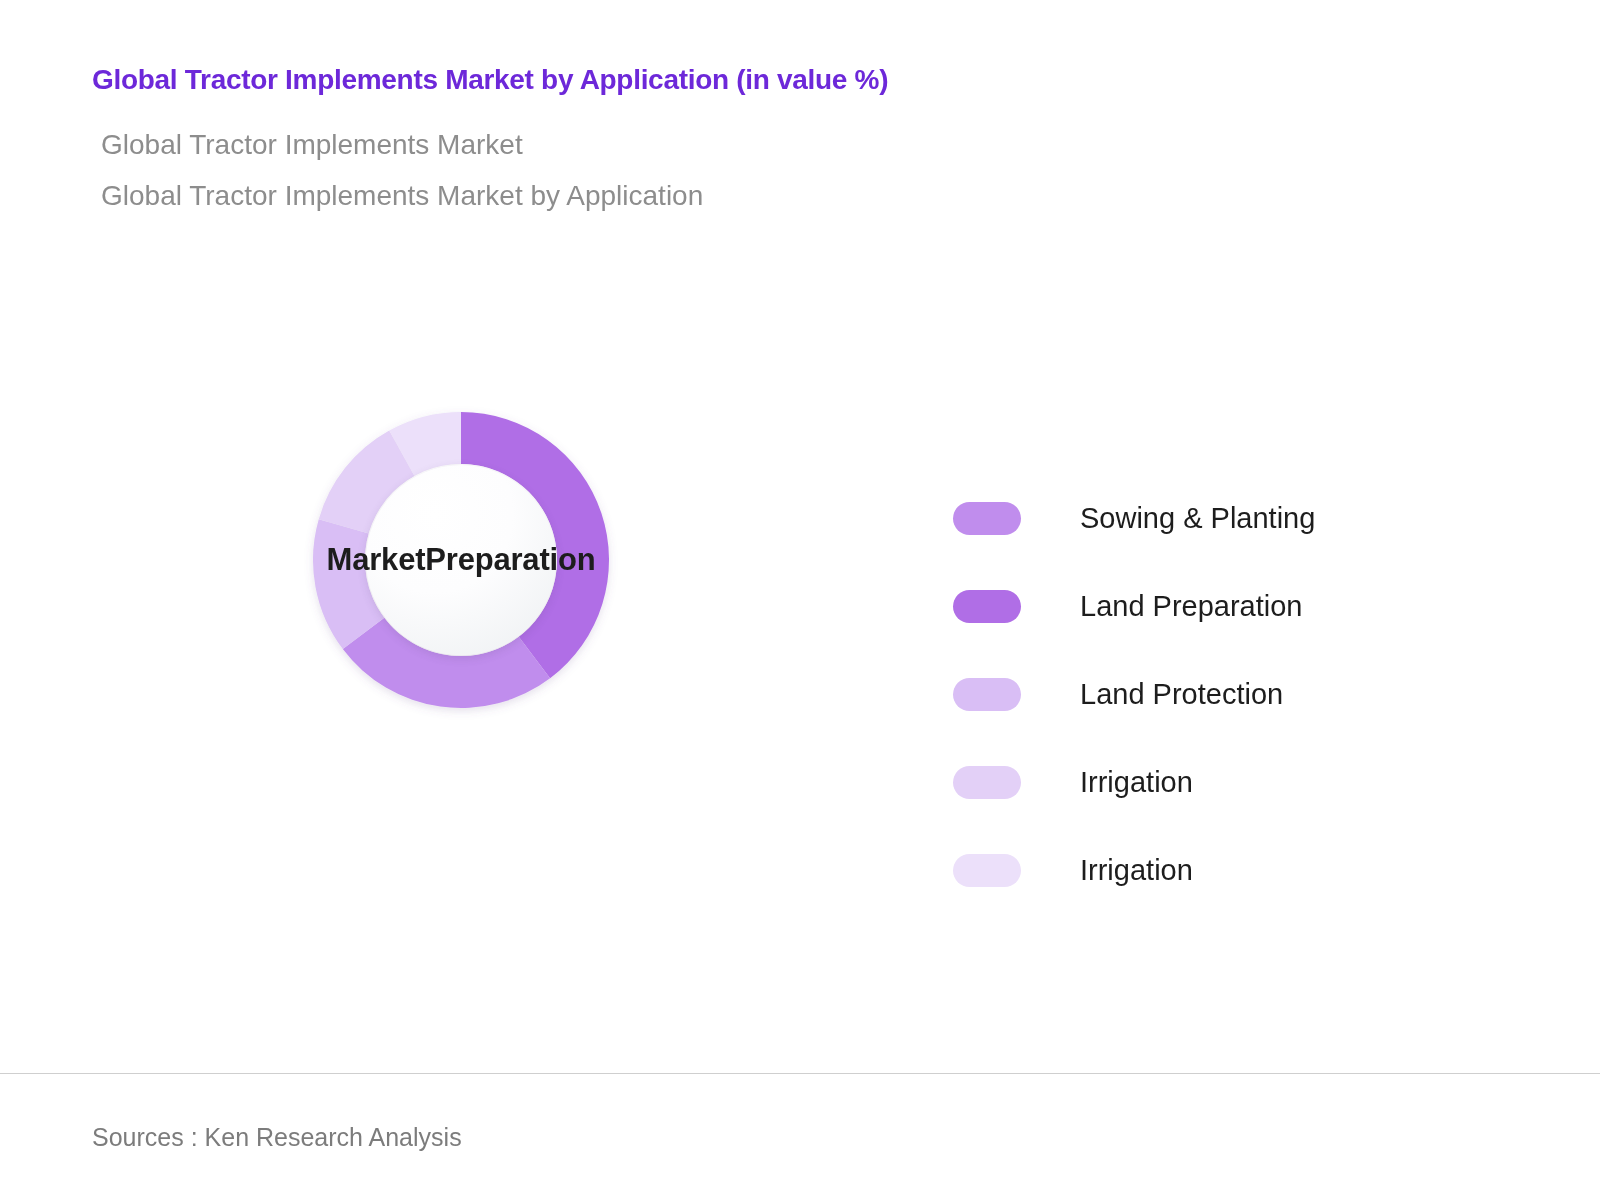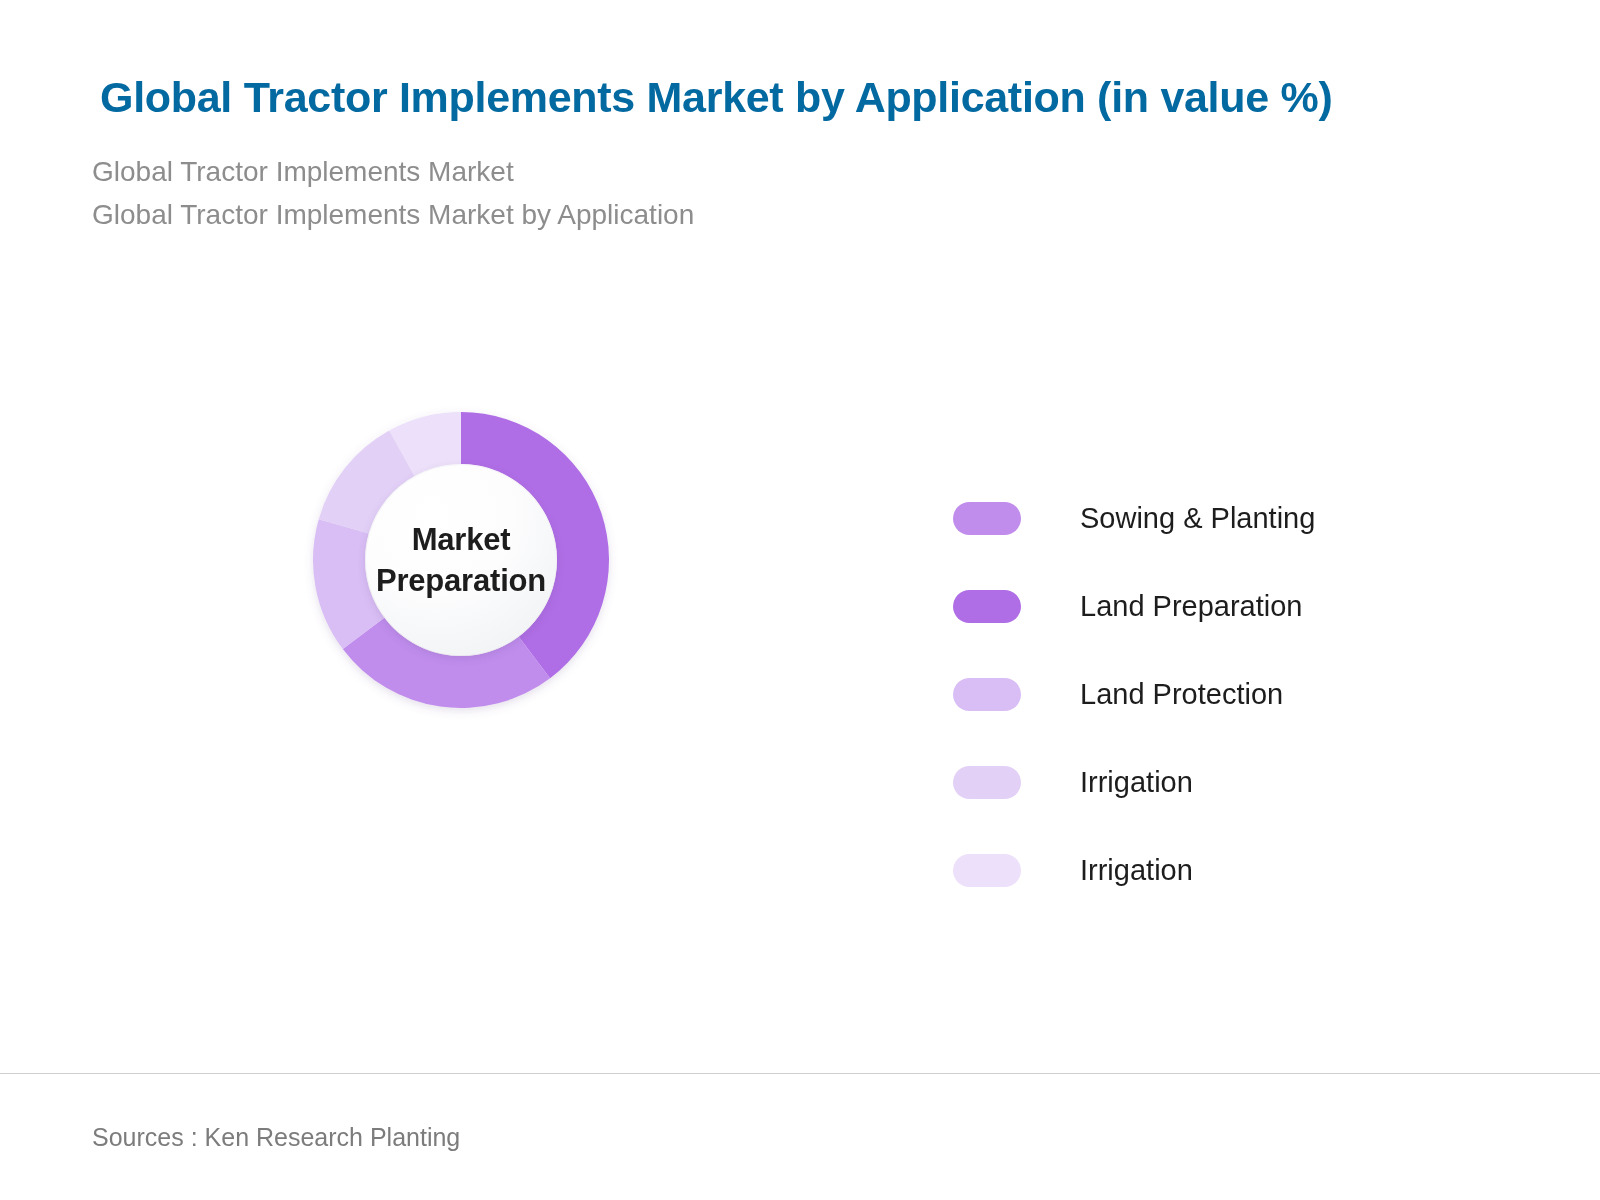--- a/index.html
+++ b/index.html
@@ -20,36 +20,36 @@
     box-sizing: border-box;
   }
   
   .header {
     position: absolute;
     left: 92px;
     top: 62px;
     width: 1400px;
   }
   .title {
-    font-size: 43px;
+    font-size: 28px;
     font-weight: bold;
-    color: #0369a1;
+    color: #6d28d9;
     line-height: 1.28;
     letter-spacing: -0.3px;
     max-width: 1390px;
-    margin: 8px;
+    margin: 0;
   }
   .subtitle-block {
     margin-top: 26px;
   }
   .subtitle {
     font-size: 28px;
     color: #8d8d8d;
     line-height: 1.52;
-    margin: 0;
+    margin: 9px;
     font-weight: normal;
   }
   
   .chart-area {
     position: absolute;
     left: 0;
     top: 392px;
     width: 1600px;
     height: 640px;
   }
@@ -71,21 +71,21 @@
     left: 50%;
     top: 50%;
     width: 190px;
     height: 190px;
     margin-left: -95px;
     margin-top: -95px;
     border-radius: 50%;
     background: radial-gradient(circle at 36% 26%, #ffffff 0%, #fdfdfe 42%, #eceff1 100%);
     box-shadow: 0 3px 10px rgba(80,60,110,0.16), 0 0 0 1px rgba(255,255,255,0.9);
     display: flex;
-    flex-direction: column;
+    flex-direction: row;
     align-items: center;
     justify-content: center;
     text-align: center;
   }
   .donut-center-line {
     font-size: 31px;
     font-weight: bold;
     color: #1d1d1d;
     line-height: 1.33;
     letter-spacing: -0.2px;
@@ -221,16 +221,16 @@
         <div class="legend-item">
           <span class="legend-swatch" style="background: rgb(236, 224, 250);"></span>
           <span class="legend-label">Irrigation</span>
         </div>
       </div>
 
   </div>
 
   <div class="footer-rule"></div>
   <div class="footer">
-    <span class="footer-source">Sources : Ken Research Planting</span>
+    <span class="footer-source">Sources : Ken Research Analysis</span>
   </div>
 
 </div>
 
 </body></html>

